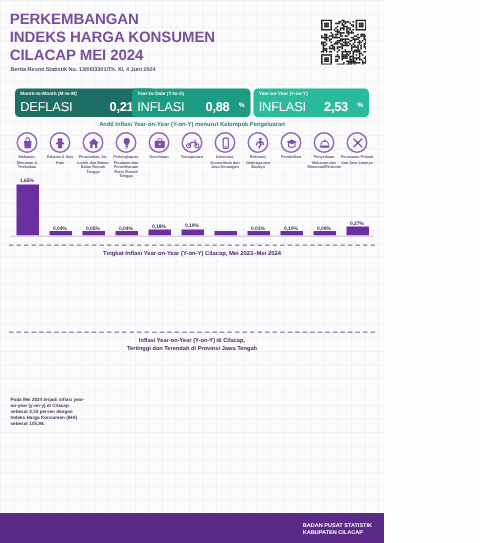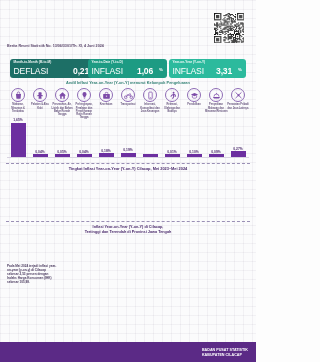--- a/index.html
+++ b/index.html
@@ -58,20 +58,25 @@
   .footband{position:absolute;left:0;bottom:0;width:256px;height:20px;background:#5b2a86;}
   .bps{position:absolute;right:8px;bottom:4.5px;display:flex;align-items:center;}
   .bpstxt{margin-left:2.5px;color:#ffffff;font-size:3.7px;font-weight:bold;line-height:4.6px;}
 </style>
 </head>
 <body>
 
 <div class="page">
   <div class="grid"></div>
 
+  <div class="title">
+    <div>PERKEMBANGAN</div>
+    <div>INDEKS HARGA KONSUMEN</div>
+    <div>CILACAP MEI 2024</div>
+  </div>
   <div class="subtitle">Berita Resmi Statistik No. 13/06/3301/Th. XI, 4 Juni 2024</div>
   <div class="qr" id="qr"><svg width="30.450000000000003" height="30.450000000000003" viewBox="0 0 29 29">
         <rect width="29" height="29" fill="#fff"></rect>
         <rect x="0" y="0" width="1" height="1" fill="#111"></rect>
         <rect x="1" y="0" width="1" height="1" fill="#111"></rect>
         <rect x="2" y="0" width="1" height="1" fill="#111"></rect>
         <rect x="3" y="0" width="1" height="1" fill="#111"></rect>
         <rect x="4" y="0" width="1" height="1" fill="#111"></rect>
         <rect x="5" y="0" width="1" height="1" fill="#111"></rect>
         <rect x="6" y="0" width="1" height="1" fill="#111"></rect>
@@ -487,27 +492,27 @@
   <div id="stats">
       <div class="statbox" style="left:10px;width:93px;background:#1d6f66">
         <div class="lab">Month-to-Month (M-to-M)</div>
         <div class="word">DEFLASI</div>
         <div class="num" style="right:14px">0,21</div>
         <div class="pct" style="right:4px">%</div>
       </div>
       <div class="statbox" style="left:88px;width:79px;background:#1d9b83">
         <div class="lab">Year-to-Date (Y-to-D)</div>
         <div class="word">INFLASI</div>
-        <div class="num" style="right:14px">1,06</div>
+        <div class="num" style="right:14px">0,88</div>
         <div class="pct" style="right:4px">%</div>
       </div>
       <div class="statbox" style="left:169px;width:77px;background:#2cba9d">
         <div class="lab">Year-on-Year (Y-on-Y)</div>
         <div class="word">INFLASI</div>
-        <div class="num" style="right:14px">3,31</div>
+        <div class="num" style="right:14px">2,53</div>
         <div class="pct" style="right:4px">%</div>
       </div>
     </div>
   <div class="caption1">Andil Inflasi Year-on-Year (Y-on-Y) menurut Kelompok Pengeluaran</div>
 
   <div id="groups">
       <div class="grp" style="left:7px">
         <span class="circ">
           <svg width="9" height="9" viewBox="0 0 10 10">
             <path d="M2.2 3.3h5.6l-.5 5.4H2.7z" fill="#7d4ba8"></path>

